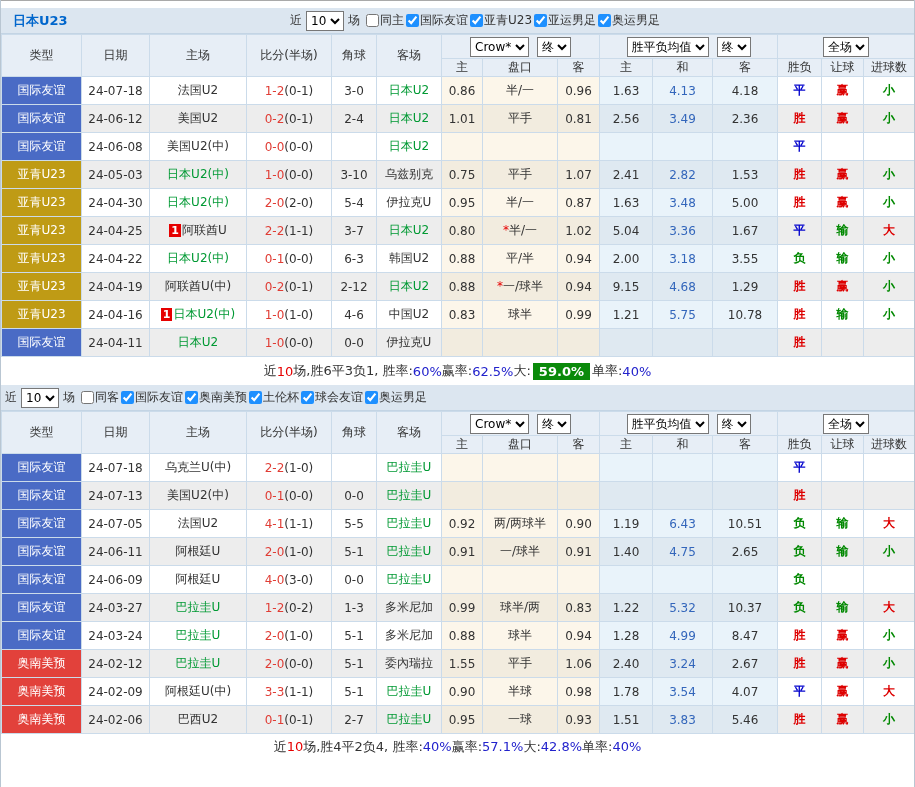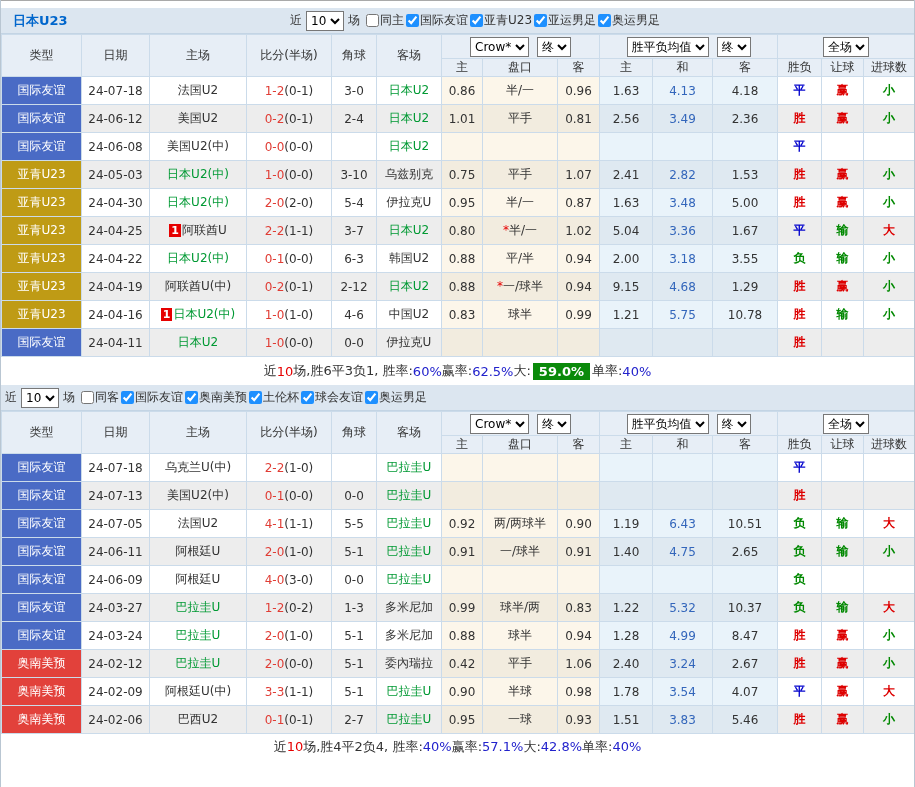--- a/index.html
+++ b/index.html
@@ -527,21 +527,21 @@
             <td class="resv" style="color: rgb(221, 0, 0);">赢</td>
             <td class="resv" style="color: rgb(0, 136, 0);">小</td>
           </tr>
           <tr>
             <td class="c-type" style="background: rgb(226, 65, 59);">奥南美预</td>
             <td>24-02-12</td>
             <td><span class="self">巴拉圭U</span></td>
             <td><span class="ft">2-0</span><span class="ht">(0-0)</span></td>
             <td>5-1</td>
             <td><span>委內瑞拉</span></td>
-            <td class="c-pan">0.42</td>
+            <td class="c-pan">1.55</td>
             <td class="c-pan">平手</td>
             <td class="c-pan">1.06</td>
             <td class="c-avg">2.40</td>
             <td class="c-avg blue">3.24</td>
             <td class="c-avg">2.67</td>
             <td class="resv" style="color: rgb(221, 0, 0);">胜</td>
             <td class="resv" style="color: rgb(221, 0, 0);">赢</td>
             <td class="resv" style="color: rgb(0, 136, 0);">小</td>
           </tr>
           <tr>

